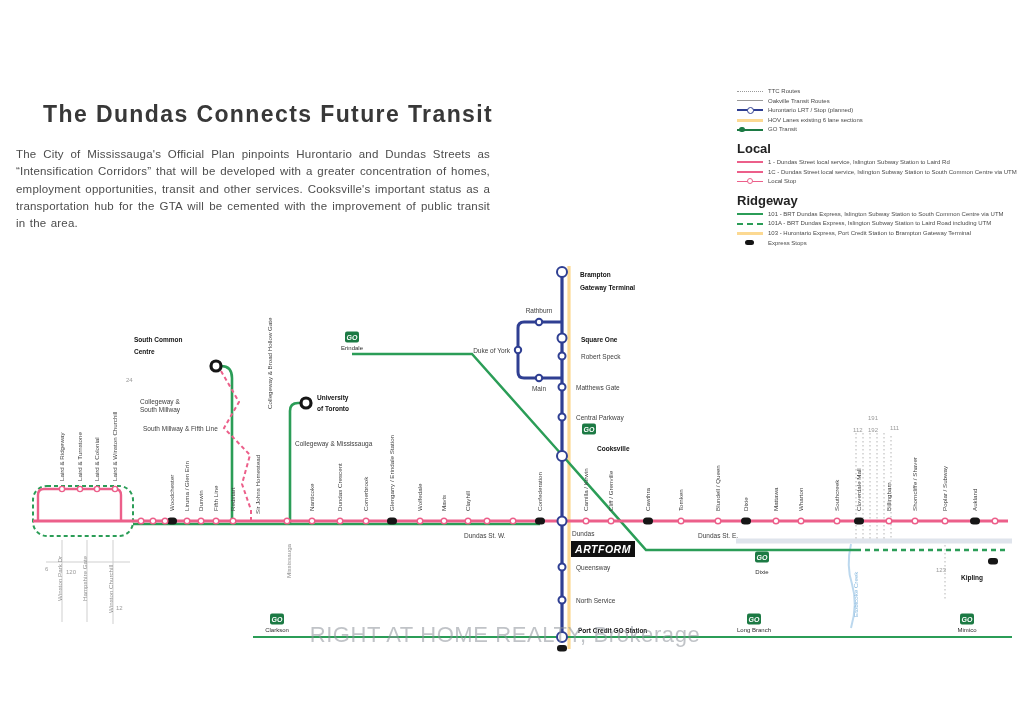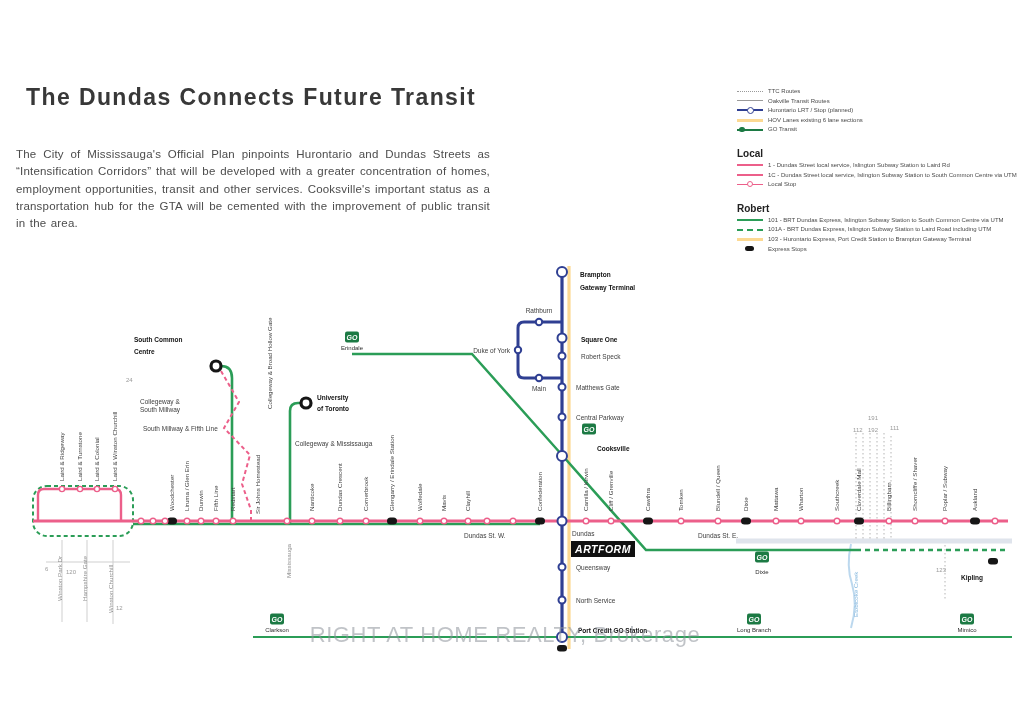--- a/index.html
+++ b/index.html
@@ -1,27 +1,27 @@
 <!DOCTYPE html>
 <html><head>
 <meta charset="utf-8">
 <style>
   html,body{margin:0;padding:0;background:#e8e8e8;}
   .page{position:relative;width:1024px;height:704px;background:#ffffff;overflow:hidden;
         font-family:"Liberation Sans",sans-serif;}
   #map{position:absolute;left:0;top:0;width:1024px;height:704px;}
-  .title{position:absolute;left:26px;top:84px;margin:0;font-size:23px;font-weight:600;
+  .title{position:absolute;left:26px;top:84px;margin:17px;font-size:23px;font-weight:600;
          letter-spacing:1.4px;color:#383838;}
   .para{position:absolute;left:8px;top:138px;margin:8px;width:474px;font-size:11.5px;
         line-height:1.5;color:#4c4c4c;text-align:justify;letter-spacing:.2px;word-spacing:1px;}
   
   .legend{position:absolute;left:737px;top:88px;width:282px;}
   .lg-row{display:flex;align-items:center;gap:5px;margin-bottom:3px;}
   .lg-label{font-size:6px;color:#4a4a4a;white-space:nowrap;line-height:1.1;}
-  .lg-head{font-size:10px;font-weight:bold;color:#222;margin:15px 0 3px;}
+  .lg-head{font-size:13px;font-weight:bold;color:#222;margin:8px 0 3px;}
   .sw{flex:0 0 26px;width:26px;height:0;position:relative;}
   .sw-ttc-dotted{border-top:1px dotted #9a9a9a;}
   .sw-oakville-solid{border-top:1px solid #9a9a9a;}
   .sw-lrt-stop{border-top:2px solid #2f3f92;}
   .sw-lrt-stop::after{content:"";position:absolute;left:10px;top:-4.5px;width:5px;height:5px;
      border:1.5px solid #2f3f92;background:#fff;border-radius:50%;}
   .sw-hov{border-top:3px solid #fcd992;}
   .sw-go{border-top:2px solid #1c7a44;}
   .sw-go::after{content:"";position:absolute;left:2px;top:-4px;width:5.5px;height:5.5px;
      background:#1c7a44;border-radius:50%;}
@@ -274,21 +274,21 @@
         <span class="lg-label">1 - Dundas Street local service, Islington Subway Station to Laird Rd</span>
       </div>
       <div class="lg-row">
         <div class="sw sw-pink-solid"></div>
         <span class="lg-label">1C - Dundas Street local service, Islington Subway Station to South Common Centre via UTM</span>
       </div>
       <div class="lg-row">
         <div class="sw sw-local-stop"></div>
         <span class="lg-label">Local Stop</span>
       </div>
-      <div class="lg-head">Robert</div>
+      <div class="lg-head">Ridgeway</div>
       <div class="lg-row">
         <div class="sw sw-green-solid"></div>
         <span class="lg-label">101 - BRT Dundas Express, Islington Subway Station to South Common Centre via UTM</span>
       </div>
       <div class="lg-row">
         <div class="sw sw-green-dashed"></div>
         <span class="lg-label">101A - BRT Dundas Express, Islington Subway Station to Laird Road including UTM</span>
       </div>
       <div class="lg-row">
         <div class="sw sw-yellow-solid"></div>

